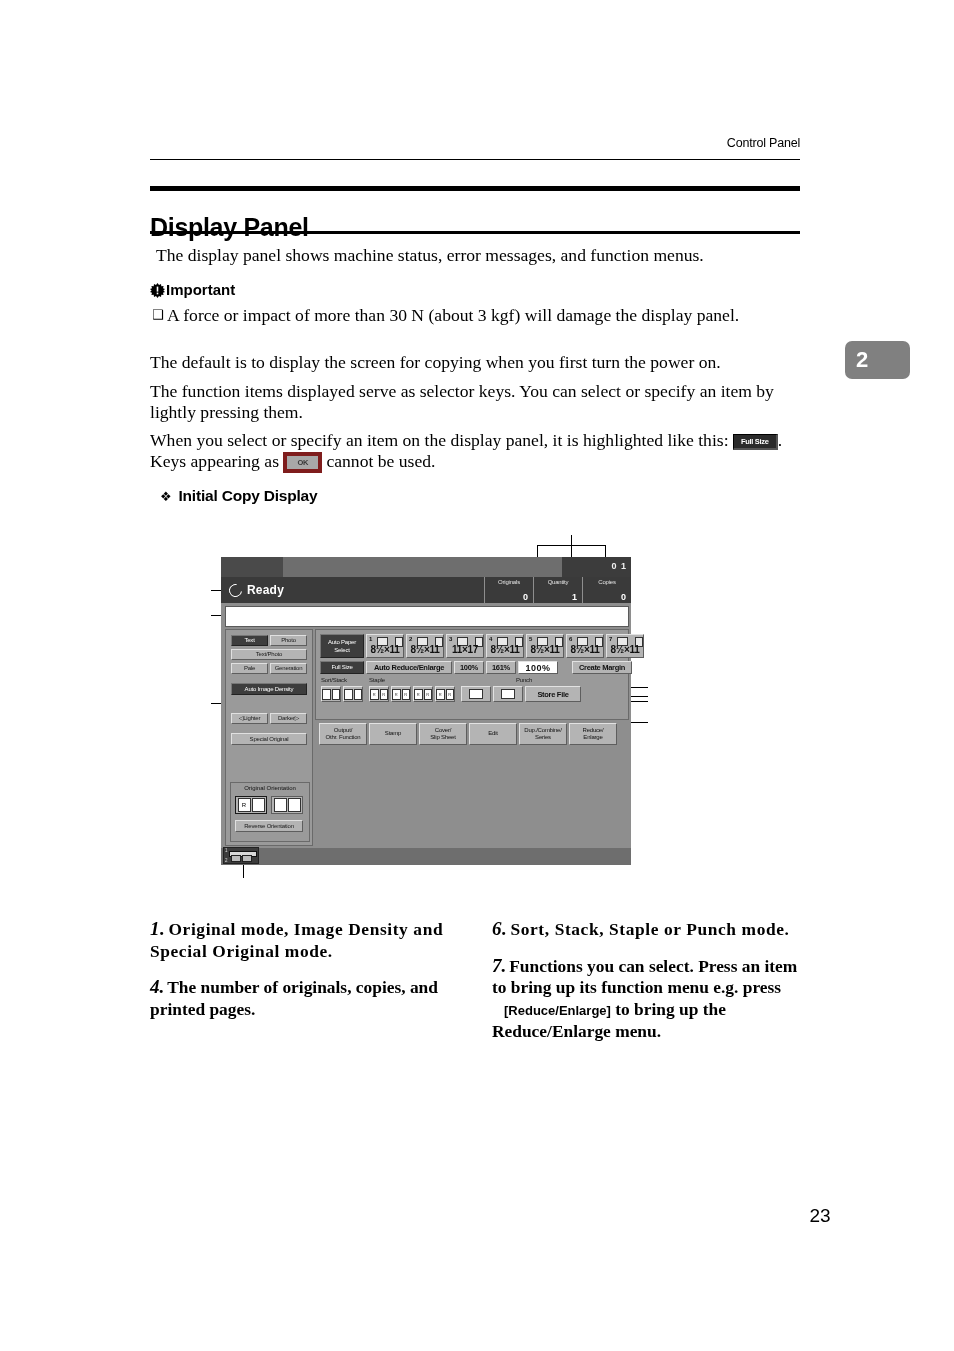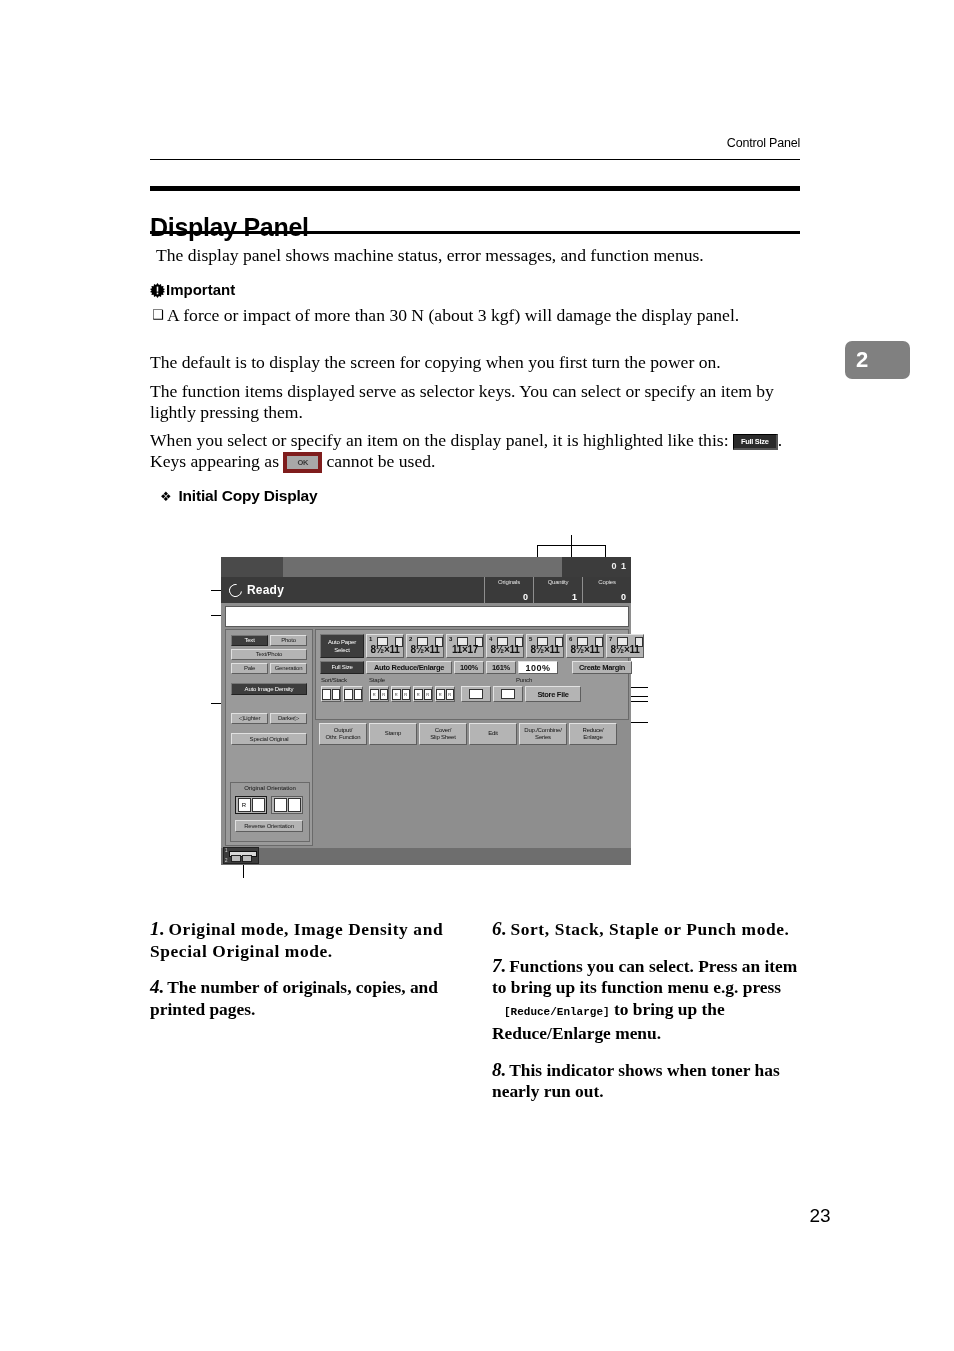--- a/index.html
+++ b/index.html
@@ -193,23 +193,23 @@
     line-height: 21.5px;
     font-weight: bold;
   }
   .li .num {
     font-style: italic;
     font-weight: bold;
     font-size: 19px;
     margin-right: 3px;
   }
   .li .key {
-    font-family: Liberation Mono, monospace;
-    font-weight: bold;
-    font-size: 11px;
+    font-family: Liberation Sans, sans-serif;
+    font-weight: bold;
+    font-size: 13px;
     padding-left: 12px;
   }
   .li.spread { letter-spacing: 0.6px; }
 
   
   .figure {
     position: absolute;
     left: 221px;
     top: 557px;
     width: 410px;
@@ -689,18 +689,15 @@
 
 <div class="list-col col-right">
   <div class="li spread">
     <span class="num">6.</span><span>Sort, Stack, Staple or Punch mode.</span>
   </div>
   <div class="li">
     <span class="num">7.</span><span>Functions you can select. Press an item to bring up its function menu e.g. press</span>
     <span class="key">[Reduce/Enlarge]</span>
     <span>to bring up the Reduce/Enlarge menu.</span>
   </div>
-  <div class="li">
-    <span class="num">8.</span><span>This indicator shows when toner has nearly run out.</span>
-  </div>
 </div>
 
 <div class="page-number">23</div>
 
 </body></html>

